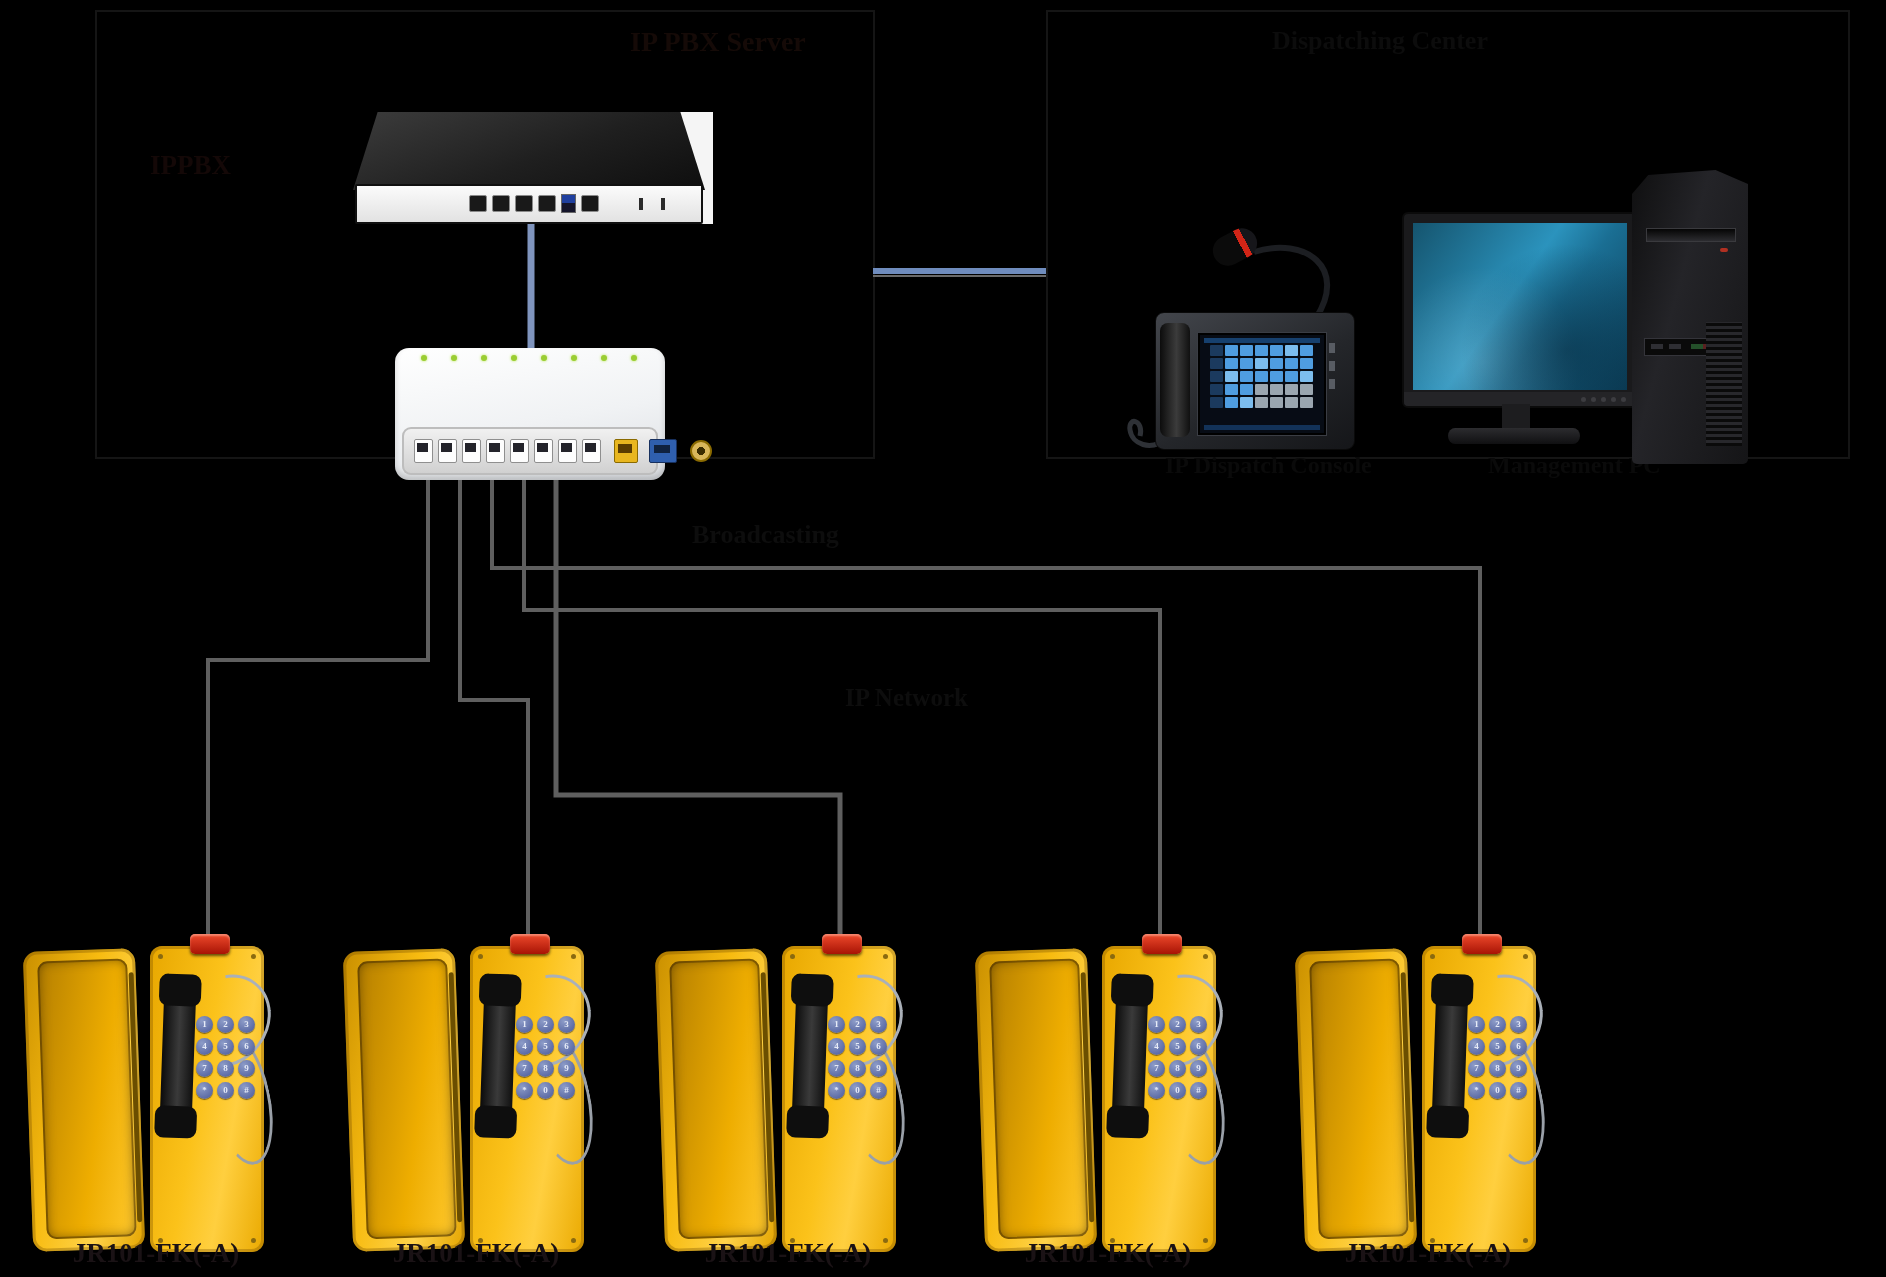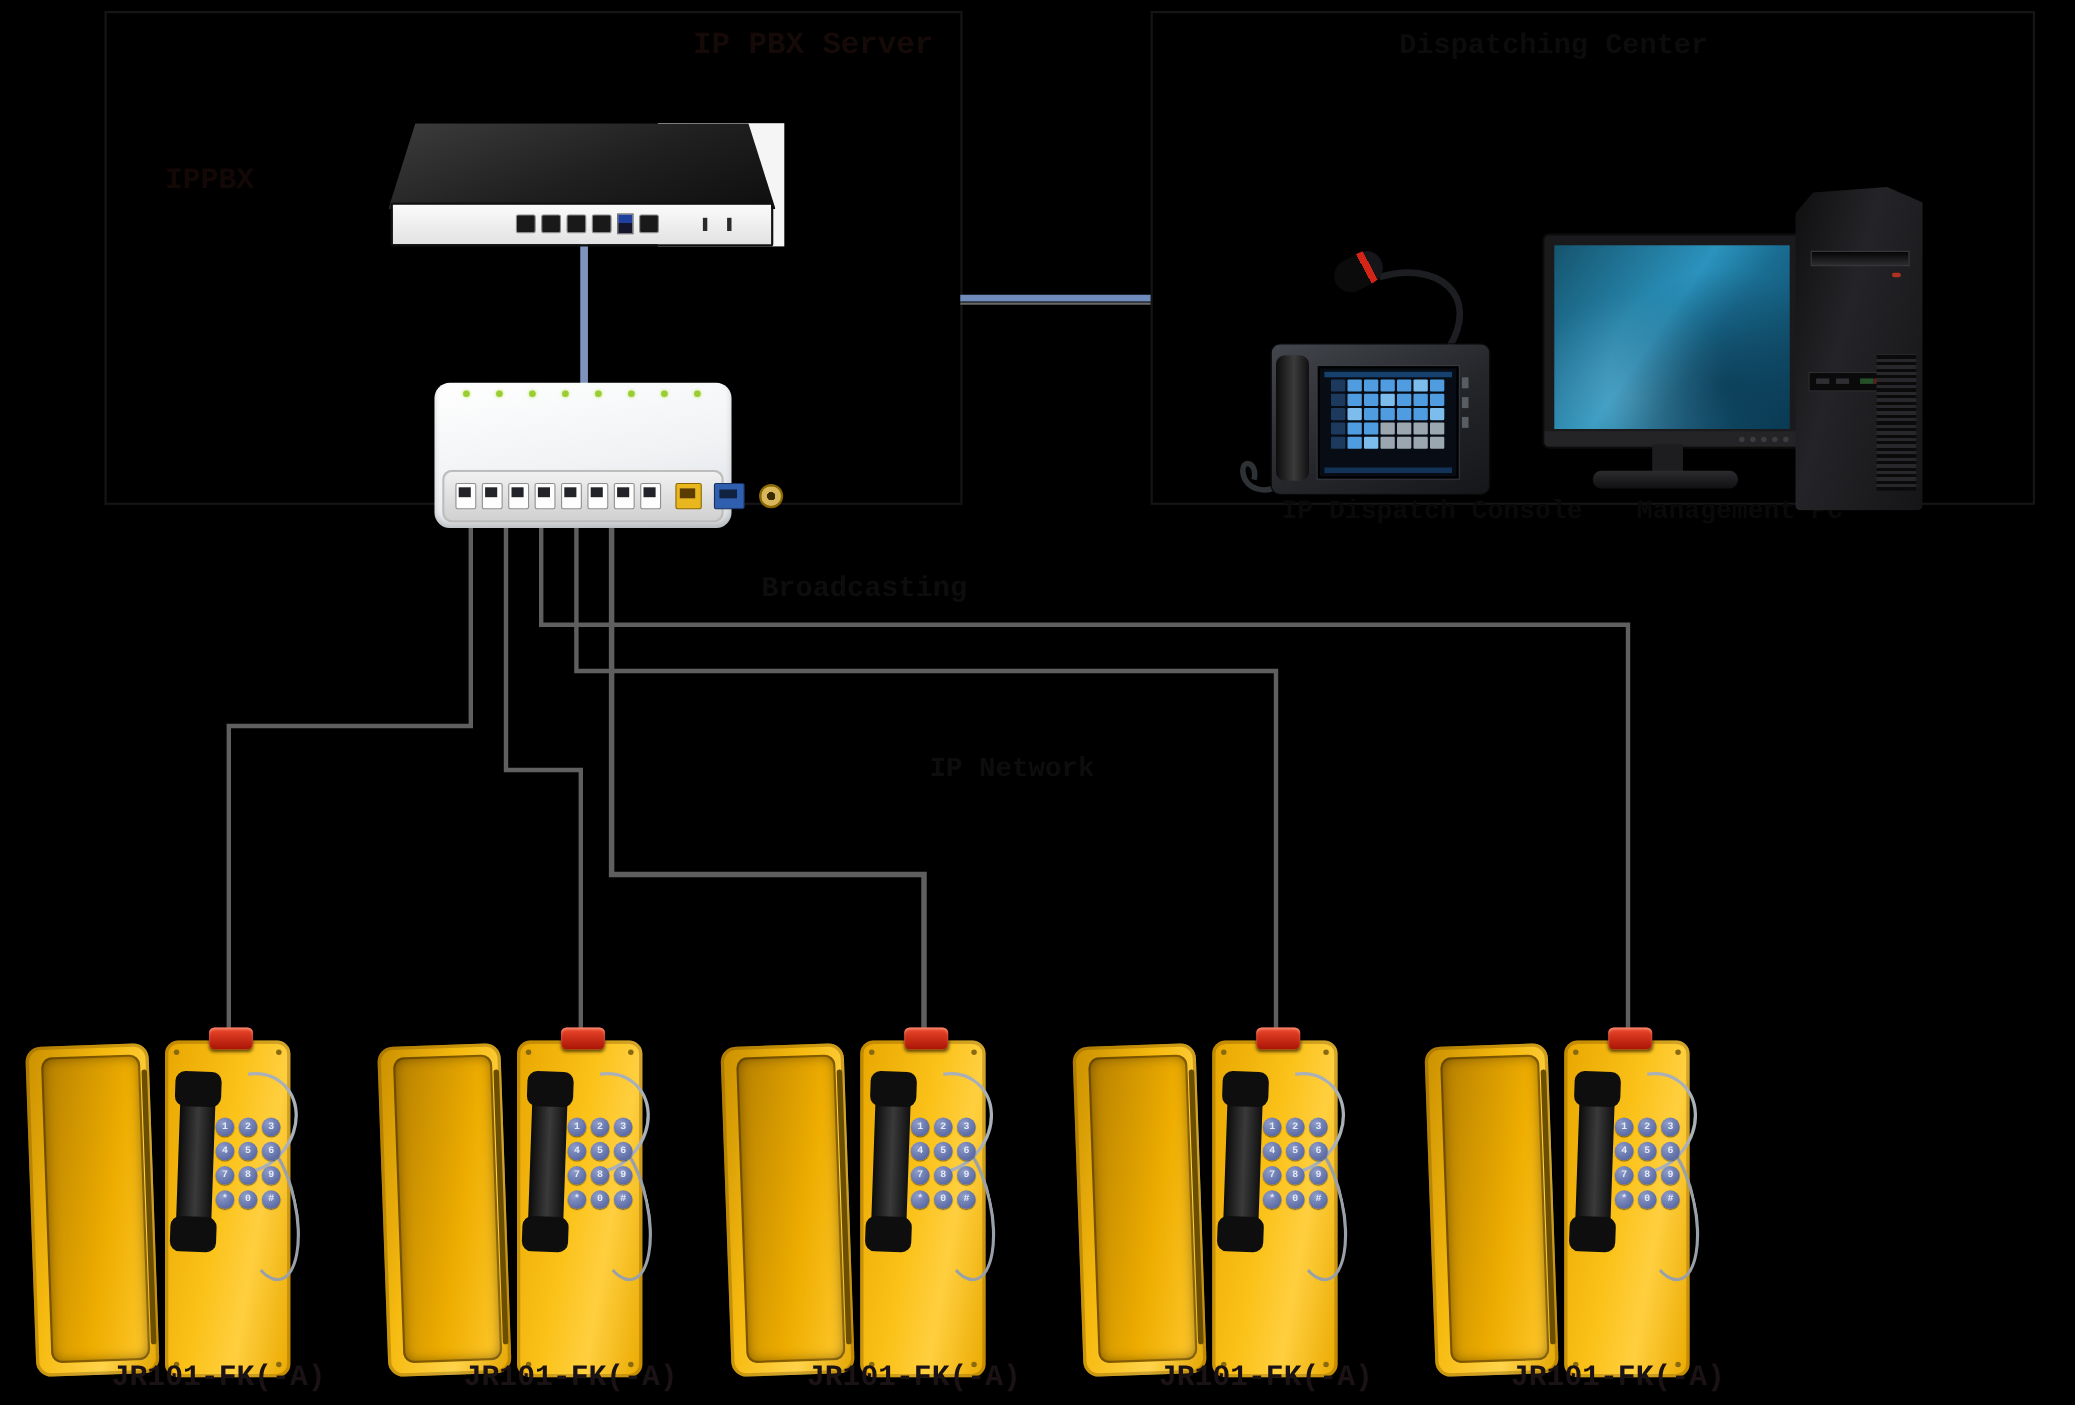--- a/index.html
+++ b/index.html
@@ -1,21 +1,21 @@
 <!DOCTYPE html>
 <html style="--bg: #000000; --cable: #5f5f5f; --blue: #7f94bd; --blue2: #6f8cbd; --zone: #151515; --yellow: #f5b70a; --red: #c8200e; --key: #5d6ca6;"><head>
 <meta charset="utf-8">
 <style>
   :root{
     --bg:#000000; --cable:#5f5f5f; --blue:#7f94bd; --blue2:#6f8cbd;
     --zone:#151515; --yellow:#f5b70a; --red:#c8200e; --key:#5d6ca6;
   }
   html,body{margin:0;padding:0;background:var(--bg);}
   #canvas{position:relative;width:1886px;height:1277px;background:var(--bg);overflow:hidden;
-          font-family:Liberation Mono, monospace;}
+          font-family:Liberation Serif, serif;}
   .abs{position:absolute;}
   
   .ghost{position:absolute;font-weight:bold;white-space:nowrap;}
   
   .zone{position:absolute;border:2px solid var(--zone);background:transparent;}
   
   .pbx{position:absolute;left:353px;top:112px;width:352px;height:112px;}
   .pbx-whitebg{position:absolute;left:245px;top:0;width:115px;height:112px;background:#f5f5f5;}
   .pbx-top{position:absolute;left:0;right:0;top:0;height:78px;
            background:linear-gradient(160deg,#3c3c3c,#1f1f1f 55%,#0e0e0e);
@@ -108,21 +108,21 @@
   .handset::before,.handset::after{content:"";position:absolute;left:-5px;width:42px;height:32px;border-radius:9px;background:#0e0e0e;}
   .handset::before{top:-6px;} .handset::after{bottom:-8px;}
   .cord1{position:absolute;left:34px;top:26px;width:78px;height:92px;border:3px solid #aab0b8;border-radius:50%;
          border-left-color:transparent;border-bottom-color:transparent;transform:rotate(38deg);}
   .cord2{position:absolute;left:62px;top:84px;width:52px;height:130px;border:3px solid #9aa0a8;border-radius:50%;
          border-left-color:transparent;border-top-color:transparent;transform:rotate(-12deg);}
   .keypad{position:absolute;right:9px;top:70px;display:grid;grid-template-columns:repeat(3,17px);gap:5px 4px;}
   .key{width:17px;height:17px;border-radius:50%;color:#e6ebf8;font-size:9px;line-height:17px;
        text-align:center;font-weight:bold;
        background:radial-gradient(circle at 35% 30%,#8d9cc8,var(--key) 70%);box-shadow:0 1px 1px rgba(0,0,0,.5);}
-  .pair-label{position:absolute;top:1238px;width:280px;text-align:right;font-size:27px;font-weight:bold;color:#1a1215;}
+  .pair-label{position:absolute;top:1238px;width:280px;text-align:center;font-size:27px;font-weight:bold;color:#1a1215;}
 </style>
 </head>
 <body>
 
 <div id="canvas">
 
   <div class="zone" style="left:95px;top:10px;width:776px;height:445px"></div>
   <div class="zone" style="left:1046px;top:10px;width:800px;height:445px"></div>
 
   <svg class="abs" style="left:0;top:0" width="1886" height="1277" viewBox="0 0 1886 1277">

